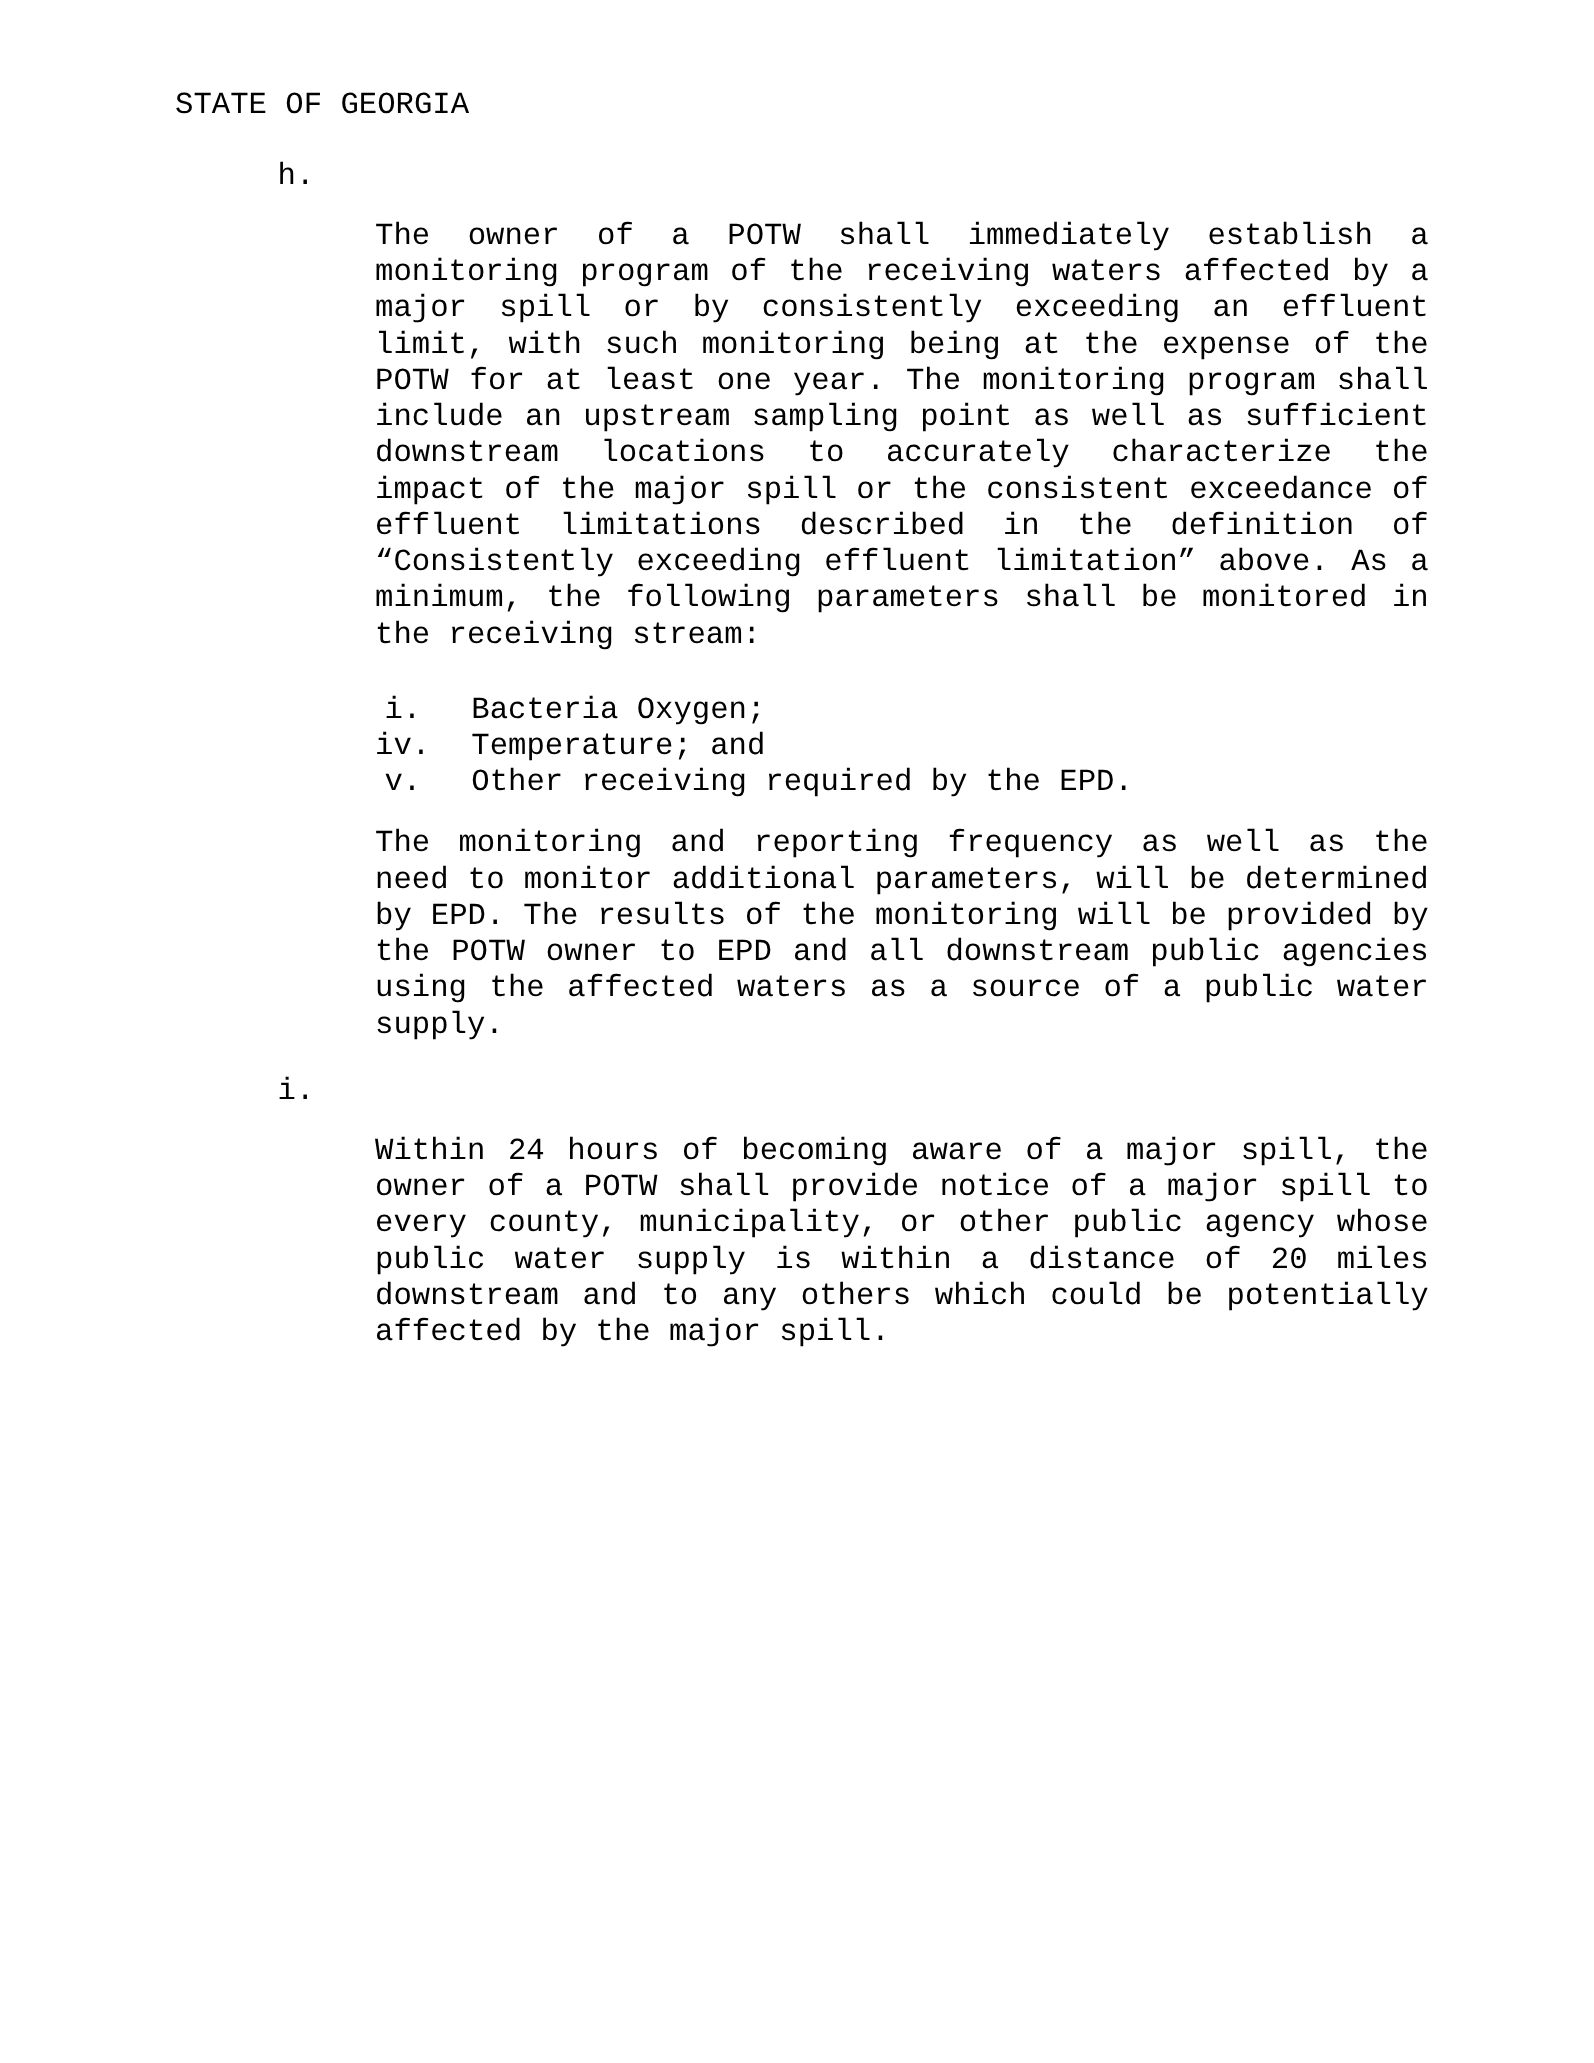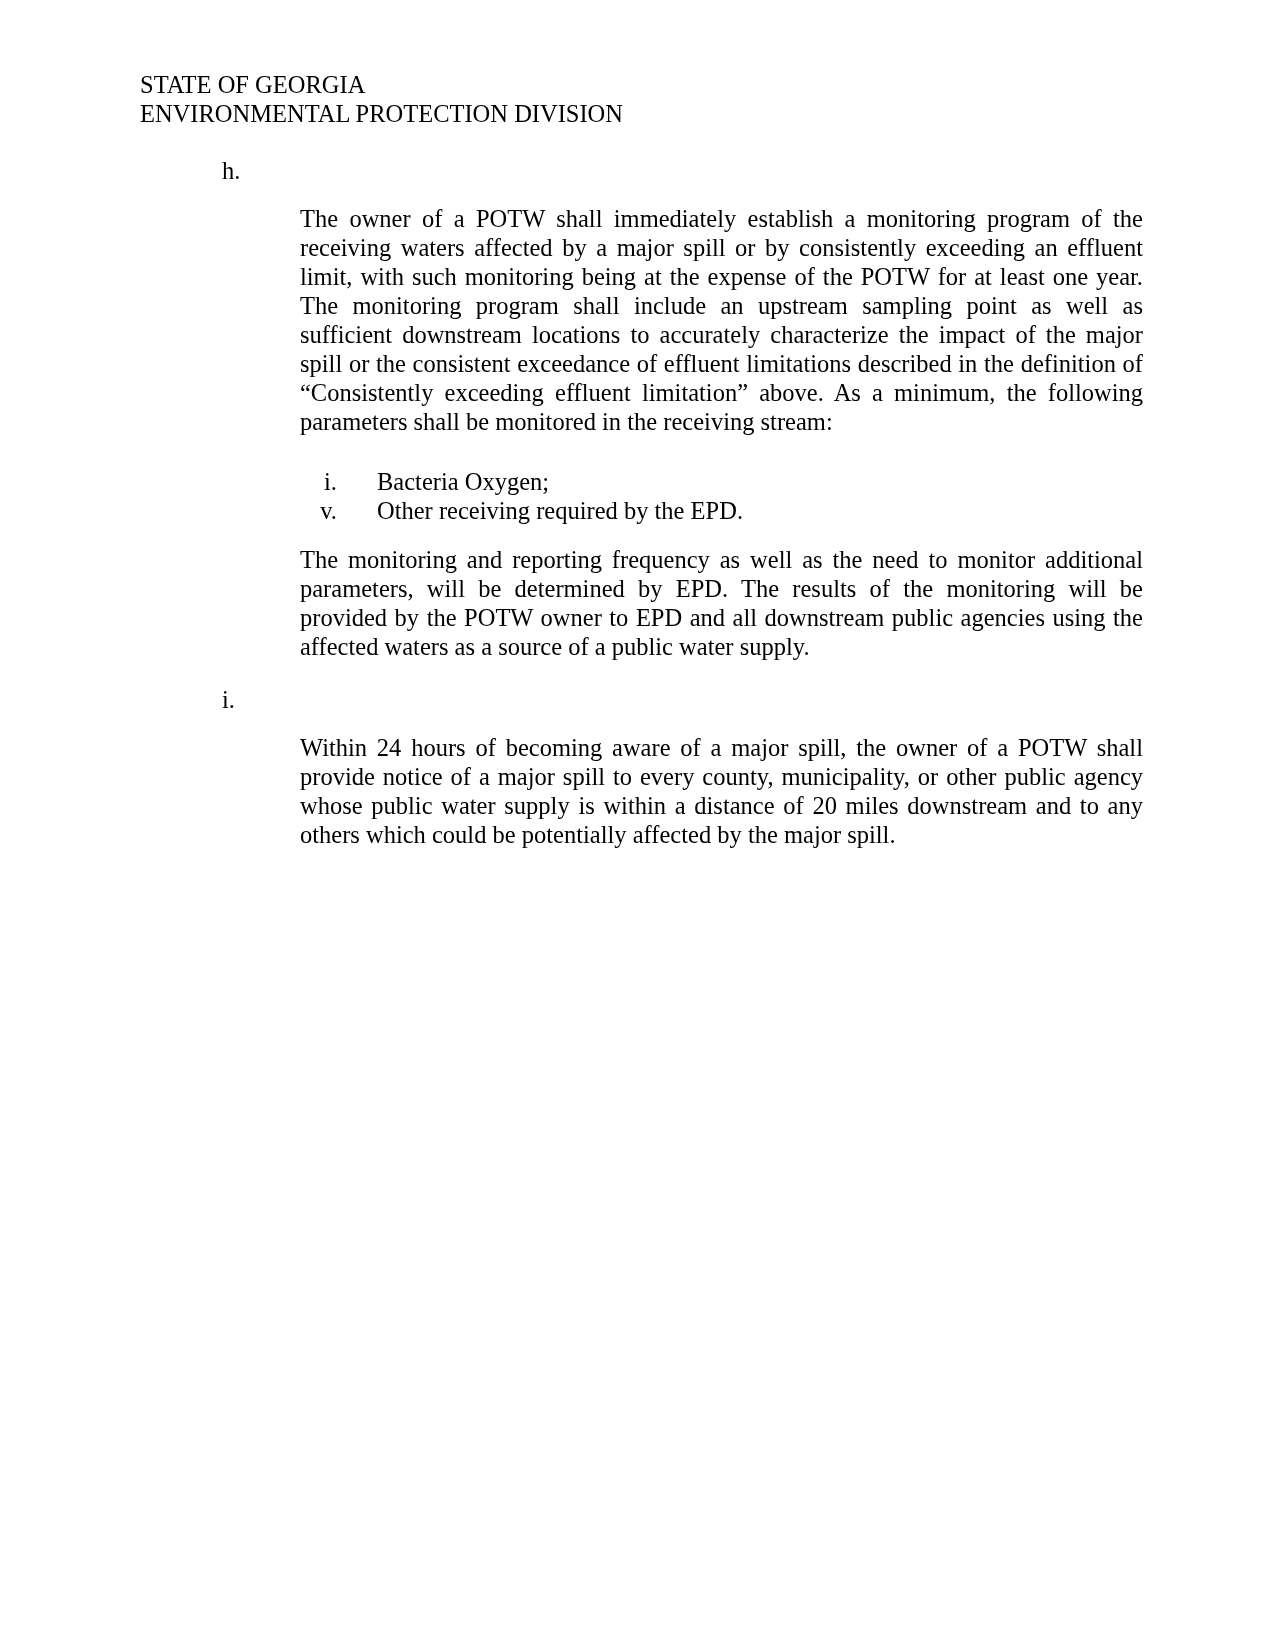--- a/index.html
+++ b/index.html
@@ -7,21 +7,21 @@
     margin: 0;
     padding: 0;
     background: #ffffff;
   }
   .page {
     position: relative;
     width: 1275px;
     height: 1650px;
     background: #ffffff;
     color: #000000;
-    font-family: Liberation Serif, serif;
+    font-family: Liberation Mono, monospace;
     font-size: 24.5px;
     line-height: 29px;
     padding: 70px 132px 0 140px;
     overflow: hidden;
   }
   .doc-header {
     position: relative;
     width: 100%;
   }
   .header-left div {
@@ -73,35 +73,38 @@
   }
 </style>
 </head>
 <body>
 
 <div class="page">
 
   <header class="doc-header">
     <div class="header-left">
       <div>STATE OF GEORGIA</div>
-      <div>ENVIRONMENTAL PROTECTION DIVISION</div>
     </div>
   </header>
 
   <main class="doc-body">
 
     <section class="clause">
       <div class="clause-label">h.</div>
       <div class="clause-content">
         <p class="para">The owner of a POTW shall immediately establish a monitoring program of the receiving waters affected by a major spill or by consistently exceeding an effluent limit, with such monitoring being at the expense of the POTW for at least one year.  The monitoring program shall include an upstream sampling point as well as sufficient downstream locations to accurately characterize the impact of the major spill or the consistent exceedance of effluent limitations described in the definition of “Consistently exceeding effluent limitation” above.  As a minimum, the following parameters shall be monitored in the receiving stream:</p>
 
         <div class="param-list">
           <div class="param-row">
             <span class="param-numeral">i.</span>
             <span class="param-text">Bacteria Oxygen;</span>
+          </div>
+          <div class="param-row">
+            <span class="param-numeral">iv.</span>
+            <span class="param-text">Temperature; and</span>
           </div>
           <div class="param-row">
             <span class="param-numeral">v.</span>
             <span class="param-text">Other receiving required by the EPD.</span>
           </div>
         </div>
 
         <p class="para">The monitoring and reporting frequency as well as the need to monitor additional parameters, will be determined by EPD.  The results of the monitoring will be provided by the POTW owner to EPD and all downstream public agencies using the affected waters as a source of a public water supply.</p>
       </div>
     </section>

